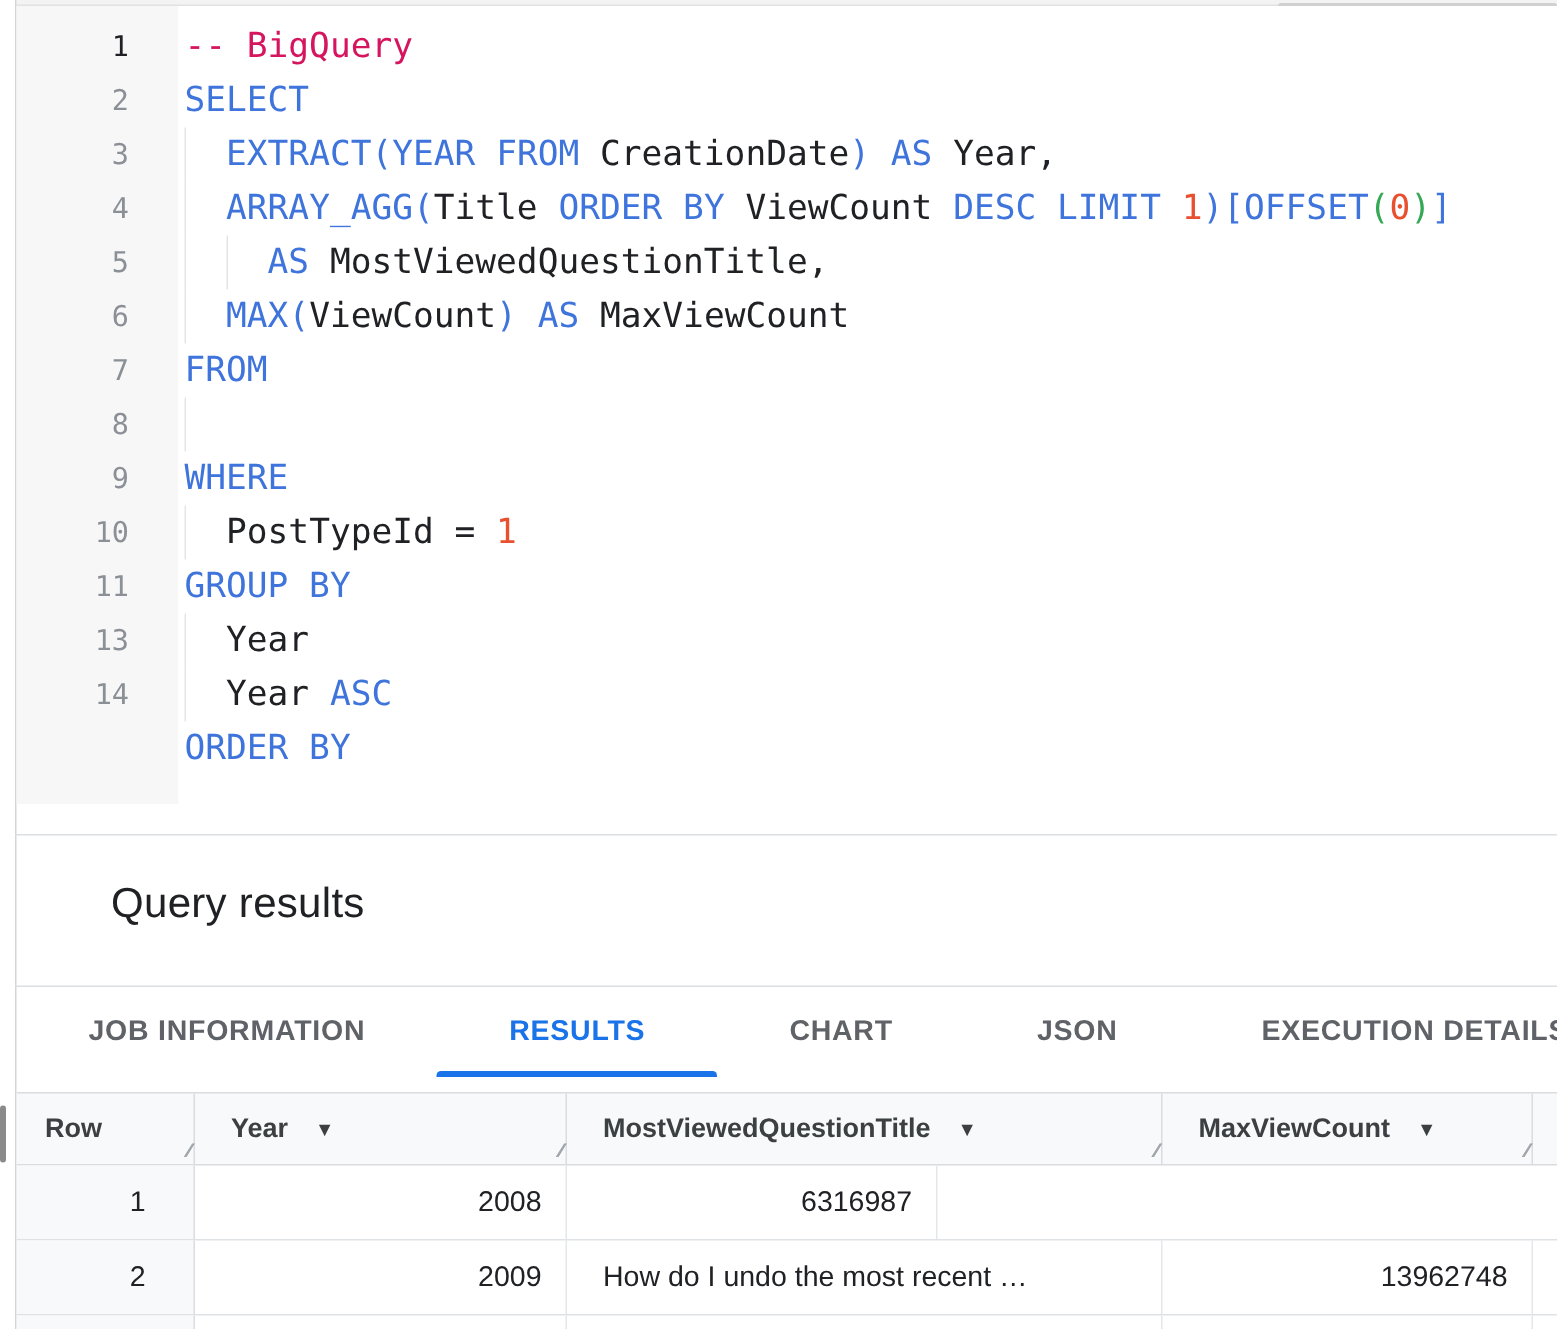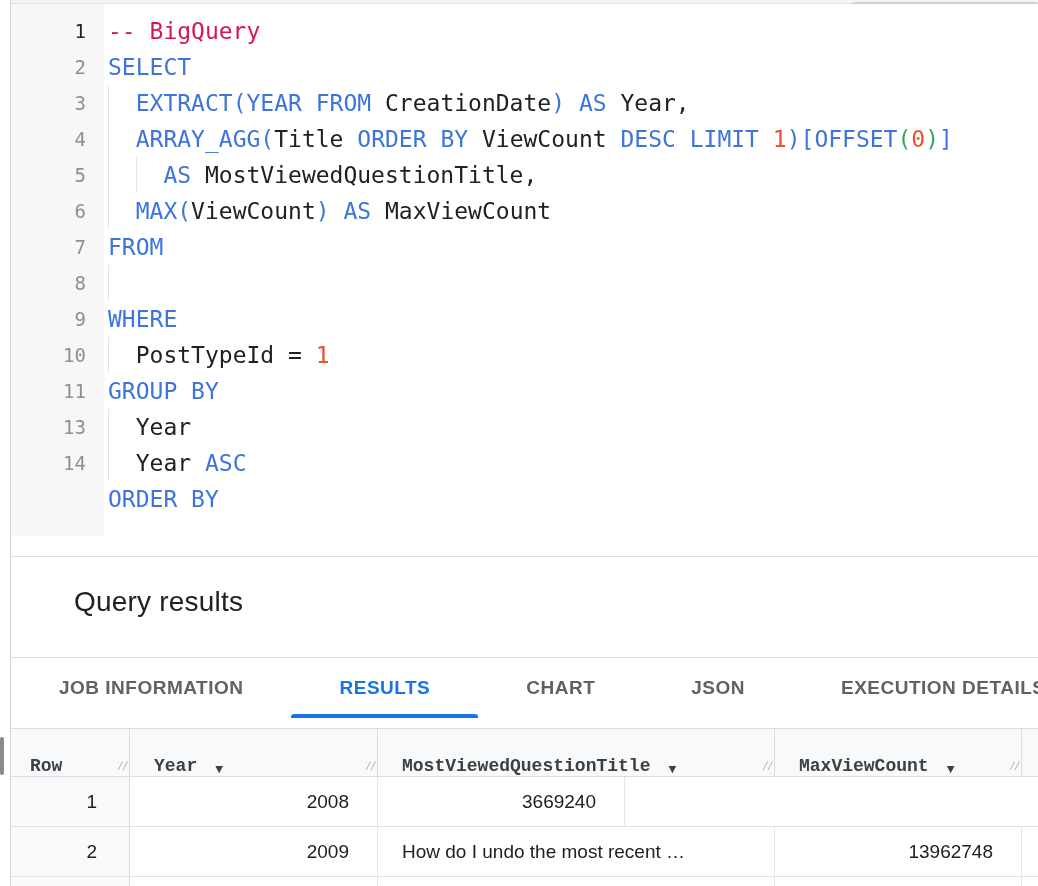--- a/index.html
+++ b/index.html
@@ -17,21 +17,21 @@
     position:absolute;left:11px;top:4px;width:108px;height:532px;
     background:#f7f7f8;padding-top:9px;box-sizing:border-box;
   }
   .gutter-line{
     height:36px;line-height:36px;text-align:right;padding-right:33px;
     font-family:"DejaVu Sans Mono","Liberation Mono",monospace;
     font-size:19px;color:#8a9095;
   }
   .gutter-line.active{color:#202124;}
   .code-area{
-    position:absolute;left:104px;top:4px;right:0;height:532px;
+    position:absolute;left:119px;top:4px;right:0;height:532px;
     background:#ffffff;padding-top:9px;box-sizing:border-box;overflow:hidden;
   }
   .code-line{
     position:relative;height:36px;line-height:36px;white-space:pre;
     font-family:"DejaVu Sans Mono","Liberation Mono",monospace;
     font-size:23px;color:#202124;padding-left:4px;
   }
   .indent-guide{position:absolute;top:0;bottom:0;width:1px;background:#e3e5e8;}
   .tok-kw{color:var(--kw);}
   .tok-cm{color:var(--cm);}
@@ -57,40 +57,40 @@
     content:"";position:absolute;left:0;right:0;bottom:0;height:4px;
     background:var(--accent);border-radius:3px 3px 0 0;
   }
   
   .results-table{position:absolute;left:11px;top:728px;right:0;bottom:0;overflow:hidden;}
   .table-header{
     display:flex;height:49px;background:#f8f9fa;box-sizing:border-box;
     border-top:1px solid #dadce0;border-bottom:1px solid #dadce0;
   }
   .th{
-    position:relative;display:flex;align-items:flex-end;box-sizing:border-box;
-    border-right:1px solid #dadce0;padding-left:24px;flex:none;font-family:Liberation Mono, monospace;
+    position:relative;display:flex;align-items:center;box-sizing:border-box;
+    border-right:1px solid #dadce0;padding-left:24px;flex:none;
   }
   .th-label{font-size:18px;font-weight:bold;color:#3c4043;white-space:nowrap;}
   .sort-arrow{margin-left:18px;font-size:13px;color:#3c4043;cursor:pointer;line-height:1;}
   .resize-handle{
     position:absolute;right:3px;bottom:2px;font-size:13px;color:#9aa0a6;
     letter-spacing:-3px;cursor:col-resize;font-style:normal;
   }
   .col-row{width:119px;padding-left:19px;}
   .col-year{width:248px;}
   .col-title{width:397px;}
   .col-max{width:247px;}
   .col-filler{flex:1;border-right:none;padding-left:0;}
   .table-row{display:flex;height:50px;box-sizing:border-box;border-bottom:1px solid #dfe2e5;}
   .td{
     display:flex;align-items:center;box-sizing:border-box;flex:none;
     font-size:19px;color:#202124;white-space:nowrap;overflow:hidden;
   }
-  .td.num{justify-content:flex-end;padding-right:28px;}
+  .td.num{justify-content:flex-end;padding-right:16px;}
   .td.rownum{justify-content:flex-end;padding-right:32px;background:#f8f9fa;border-right:1px solid #dadce0;}
   .td.text{padding-left:24px;}
   .td.cell-border{border-right:1px solid #e4e7ea;}
   .td.filler{flex:1;}
   
   .results-vscrollbar-thumb{
     position:absolute;left:0;top:737px;width:4px;height:38px;background:#8a8a8a;border-radius:2px;
   }
 </style>
 </head>
@@ -175,21 +175,21 @@
       <div class="th col-max">
         <span class="th-label">MaxViewCount</span>
         <span class="sort-arrow">▼</span>
         <span class="resize-handle">∕∕</span>
       </div>
       <div class="th col-filler"></div>
     </div>
     <div class="table-row">
       <div class="td rownum col-row">1</div>
       <div class="td num col-year cell-border">2008</div>
-      <div class="td num col-max cell-border">3669240</div>
+      <div class="td num col-max cell-border">6316987</div>
       <div class="td filler"></div>
     </div>
     <div class="table-row">
       <div class="td rownum col-row">2</div>
       <div class="td num col-year cell-border">2009</div>
       <div class="td text col-title cell-border">How do I undo the most recent …</div>
       <div class="td num col-max cell-border">13962748</div>
       <div class="td filler"></div>
     </div>
     <div class="table-row">

